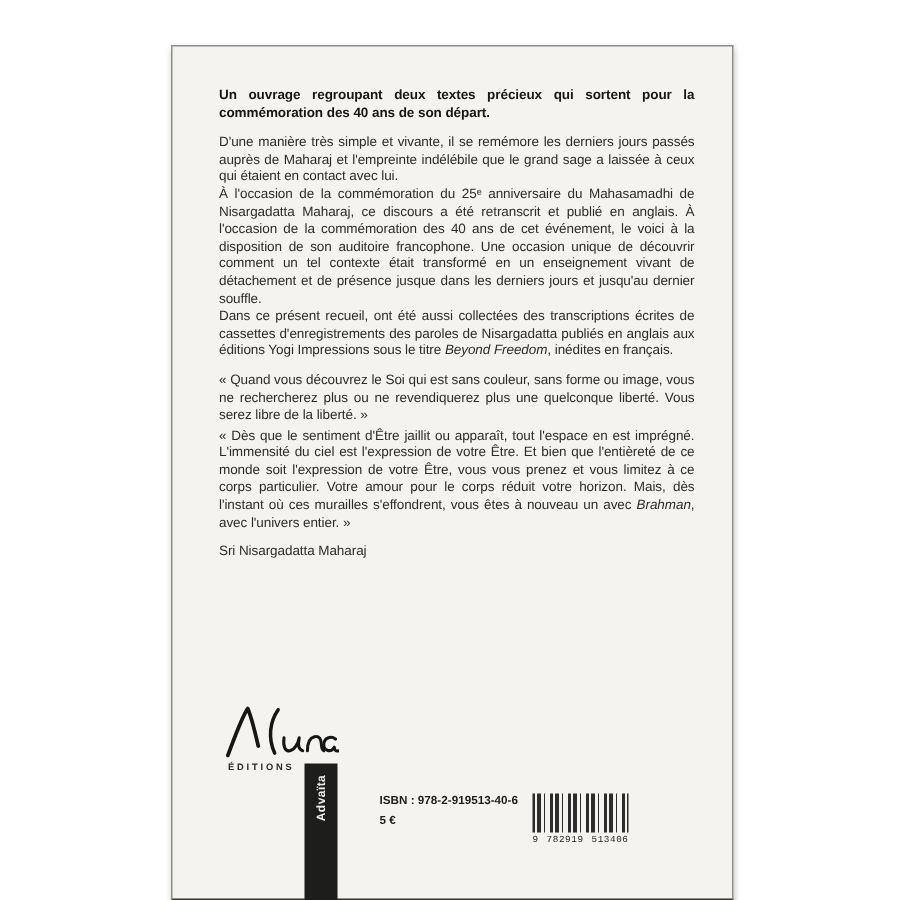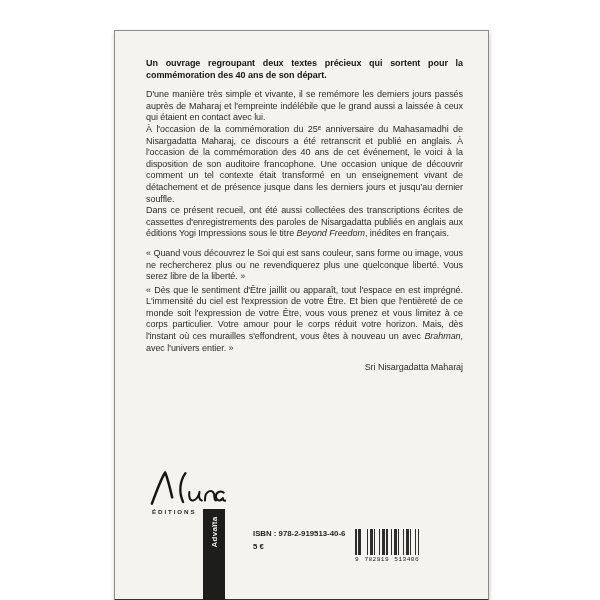--- a/index.html
+++ b/index.html
@@ -18,21 +18,21 @@
   .text-col{
     position:absolute;left:31px;top:27px;width:317px;
     font-size:9px;line-height:11.6px;color:#2d2c2a;
     text-align:justify;letter-spacing:-0.05px;
   }
   .text-col p{margin:0;}
   .headline{font-weight:bold;color:#161616;margin-bottom:8px !important;}
   .intro{margin-bottom:3px !important;}
   .quote-first{margin-top:8px !important;}
   .quote-second{margin-top:2px !important;}
-  .attribution{margin-top:8px !important;text-align:right;}
+  .attribution{margin-top:8px !important;text-align:left;}
   em{font-style:italic;}
   .logo{position:absolute;left:33px;top:438px;width:78px;height:38px;}
   .logo path{fill:none;stroke:#161614;stroke-linecap:round;stroke-linejoin:round;}
   .editions{
     position:absolute;left:37px;top:477px;
     font-size:6.2px;font-weight:bold;letter-spacing:1.9px;color:#2a2a28;
   }
   .strip{position:absolute;left:88px;top:478px;width:22px;height:92px;background:#1d1d1b;}
   .strip-label{
     position:absolute;left:50%;top:23px;
@@ -57,21 +57,21 @@
   }
 </style>
 </head>
 <body>
 
 <div class="stage">
   <div class="book">
 
     <div class="text-col">
       <p class="headline">Un ouvrage regroupant deux textes précieux qui sortent pour la commémoration des 40 ans de son départ.</p>
-      <p>D'une manière très simple et vivante, il se remémore les derniers jours passés auprès de Maharaj et l'empreinte indélébile que le grand aussi a laissée à ceux qui étaient en contact avec lui.</p>
+      <p>D'une manière très simple et vivante, il se remémore les derniers jours passés auprès de Maharaj et l'empreinte indélébile que le grand sage a laissée à ceux qui étaient en contact avec lui.</p>
       <p>À l'occasion de la commémoration du 25ᵉ anniversaire du Mahasamadhi de Nisargadatta Maharaj, ce discours a été retranscrit et publié en anglais. À l'occasion de la commémoration des 40 ans de cet événement, le voici à la disposition de son auditoire francophone. Une occasion unique de découvrir comment un tel contexte était transformé en un enseignement vivant de détachement et de présence jusque dans les derniers jours et jusqu'au dernier souffle.</p>
       <p><span>Dans ce présent recueil, ont été aussi collectées des transcriptions écrites de cassettes d'enregistrements des paroles de Nisargadatta publiés en anglais aux éditions Yogi Impressions sous le titre </span><em>Beyond Freedom</em><span>, inédites en français.</span></p>
       <p class="quote-first">« Quand vous découvrez le Soi qui est sans couleur, sans forme ou image, vous ne rechercherez plus ou ne revendiquerez plus une quelconque liberté. Vous serez libre de la liberté. »</p>
       <p class="quote-second"><span>« Dès que le sentiment d'Être jaillit ou apparaît, tout l'espace en est imprégné. L'immensité du ciel est l'expression de votre Être. Et bien que l'entièreté de ce monde soit l'expression de votre Être, vous vous prenez et vous limitez à ce corps particulier. Votre amour pour le corps réduit votre horizon. Mais, dès l'instant où ces murailles s'effondrent, vous êtes à nouveau un avec </span><em>Brahman</em><span>, avec l'univers entier. »</span></p>
       <p class="attribution">Sri Nisargadatta Maharaj</p>
     </div>
 
     <svg class="logo" viewBox="0 0 100 48" role="img" aria-label="Aluna">
       <path d="M5 44 C11 28 17 11 22 4 C25 11 28 23 31 36" stroke-width="3.2"></path>
       <path d="M48 5 C41 15 39 29 45 42" stroke-width="3"></path>

